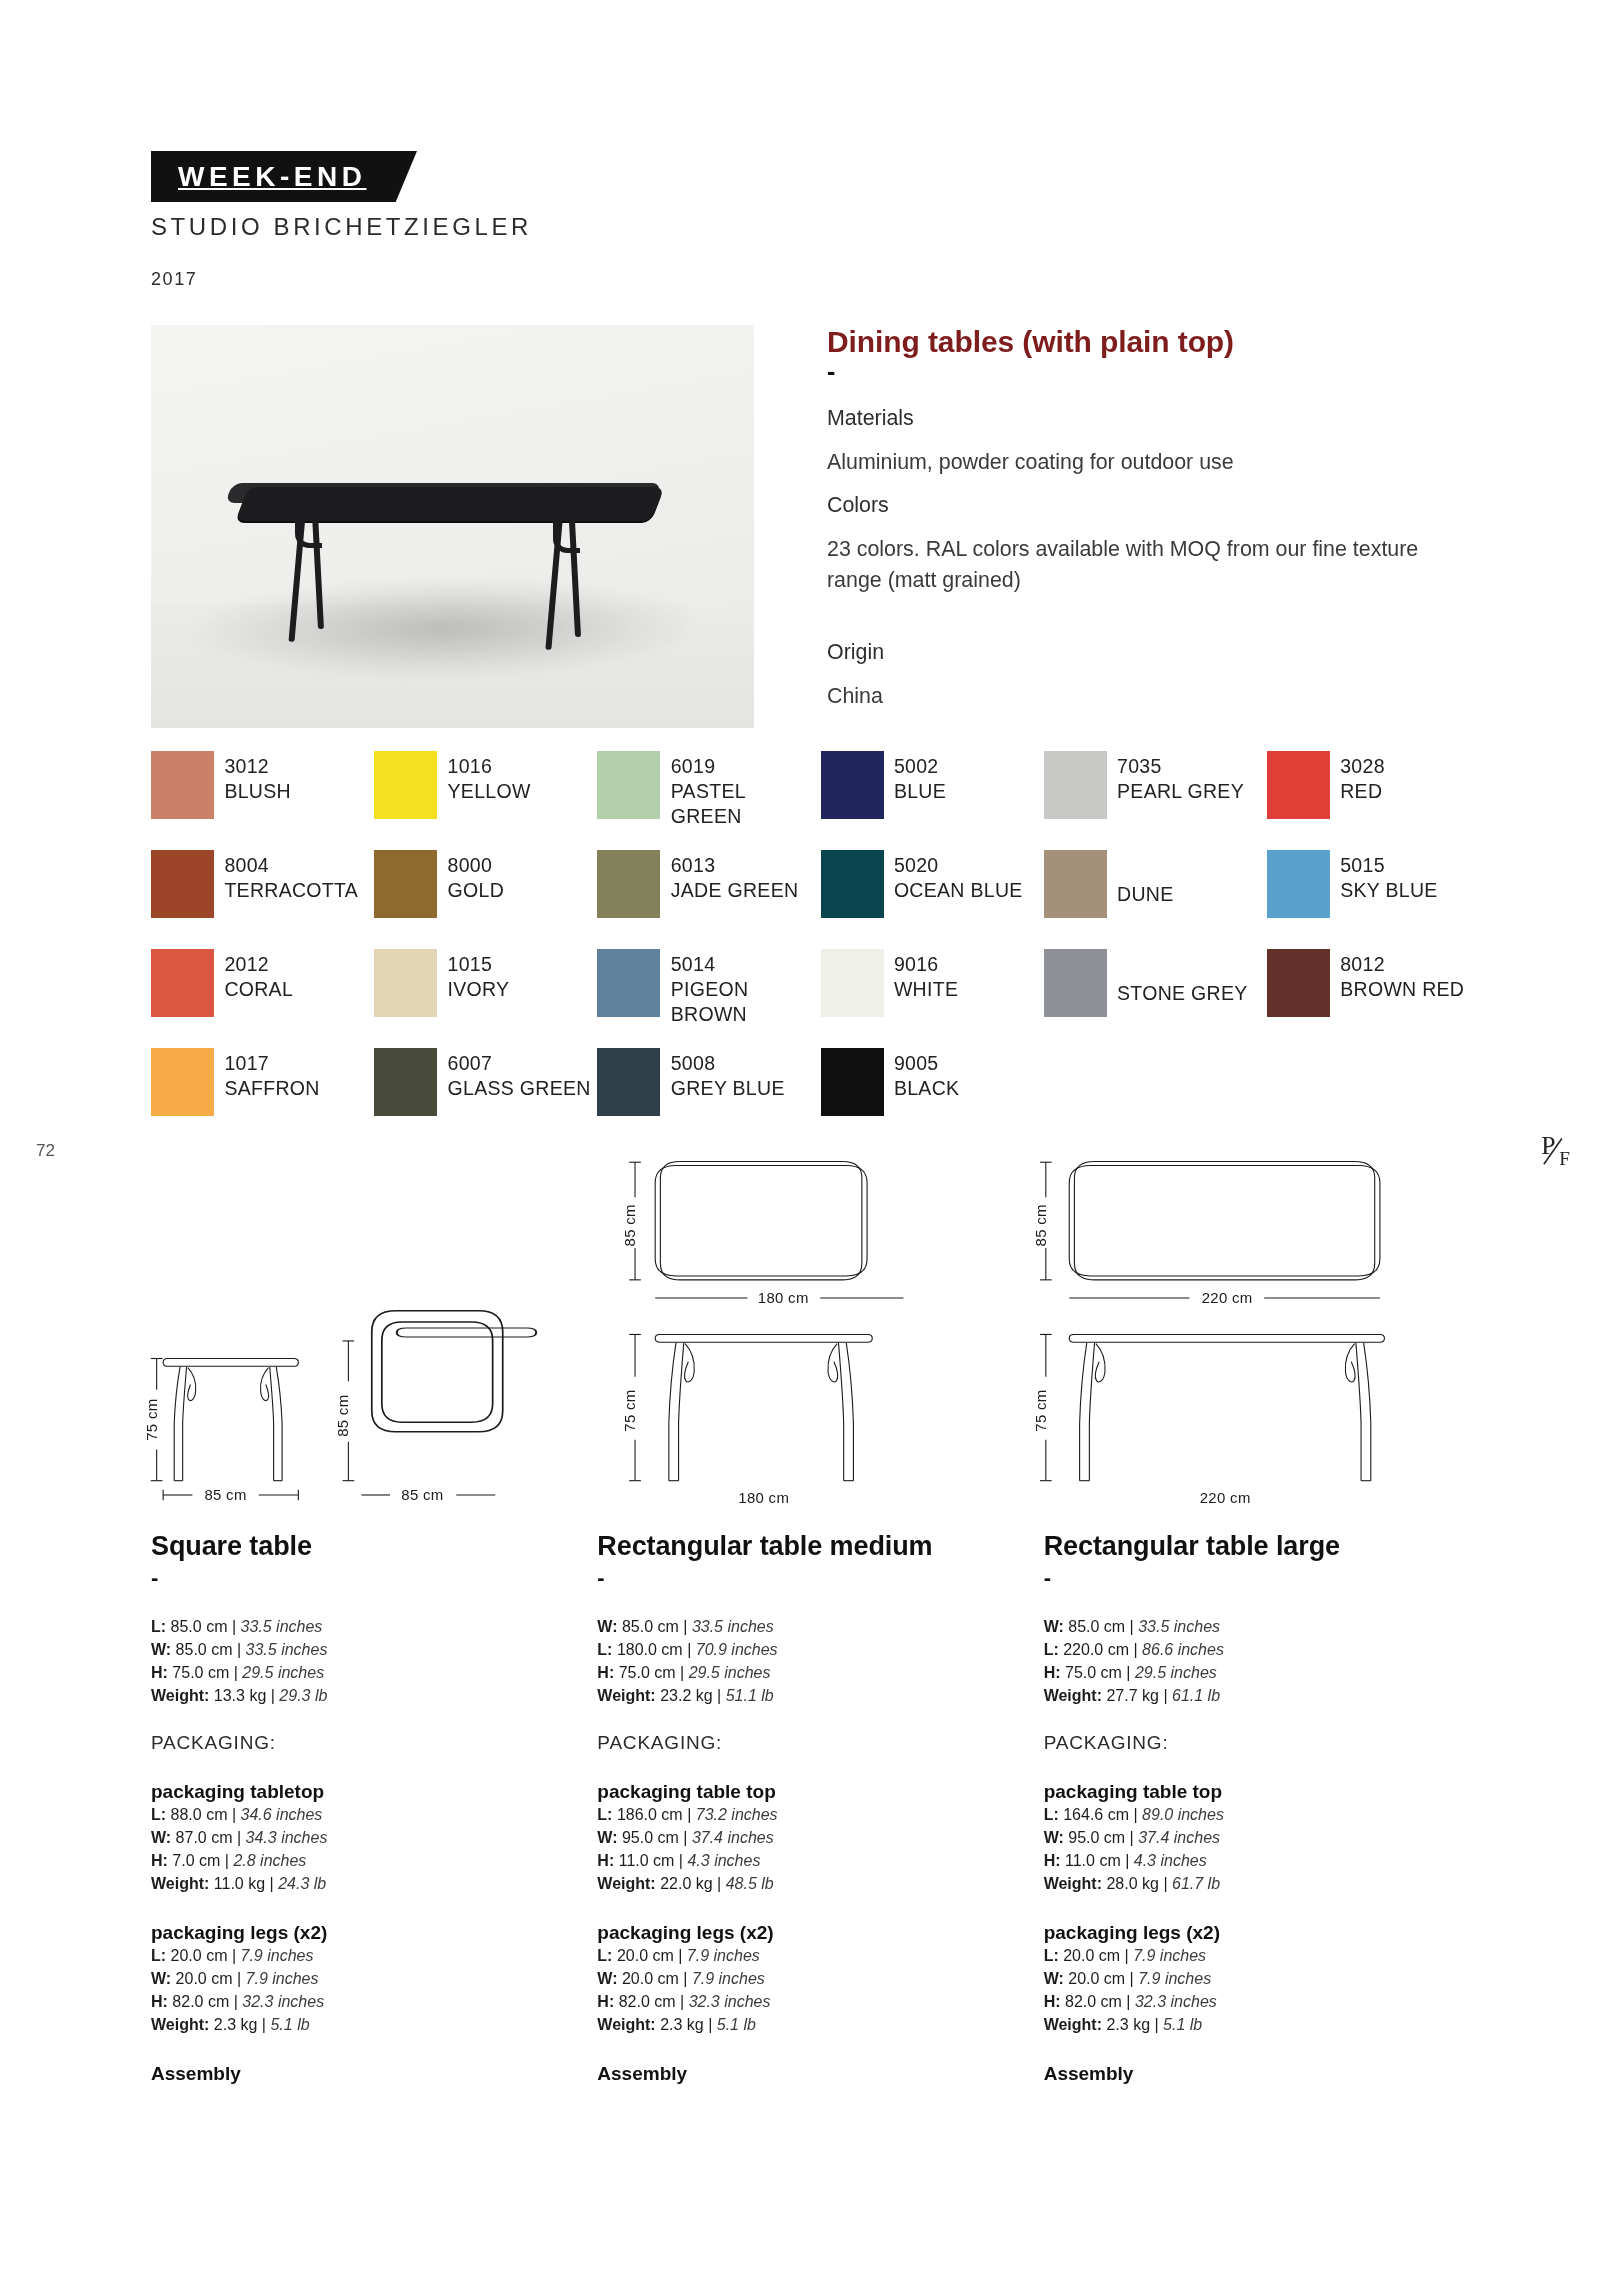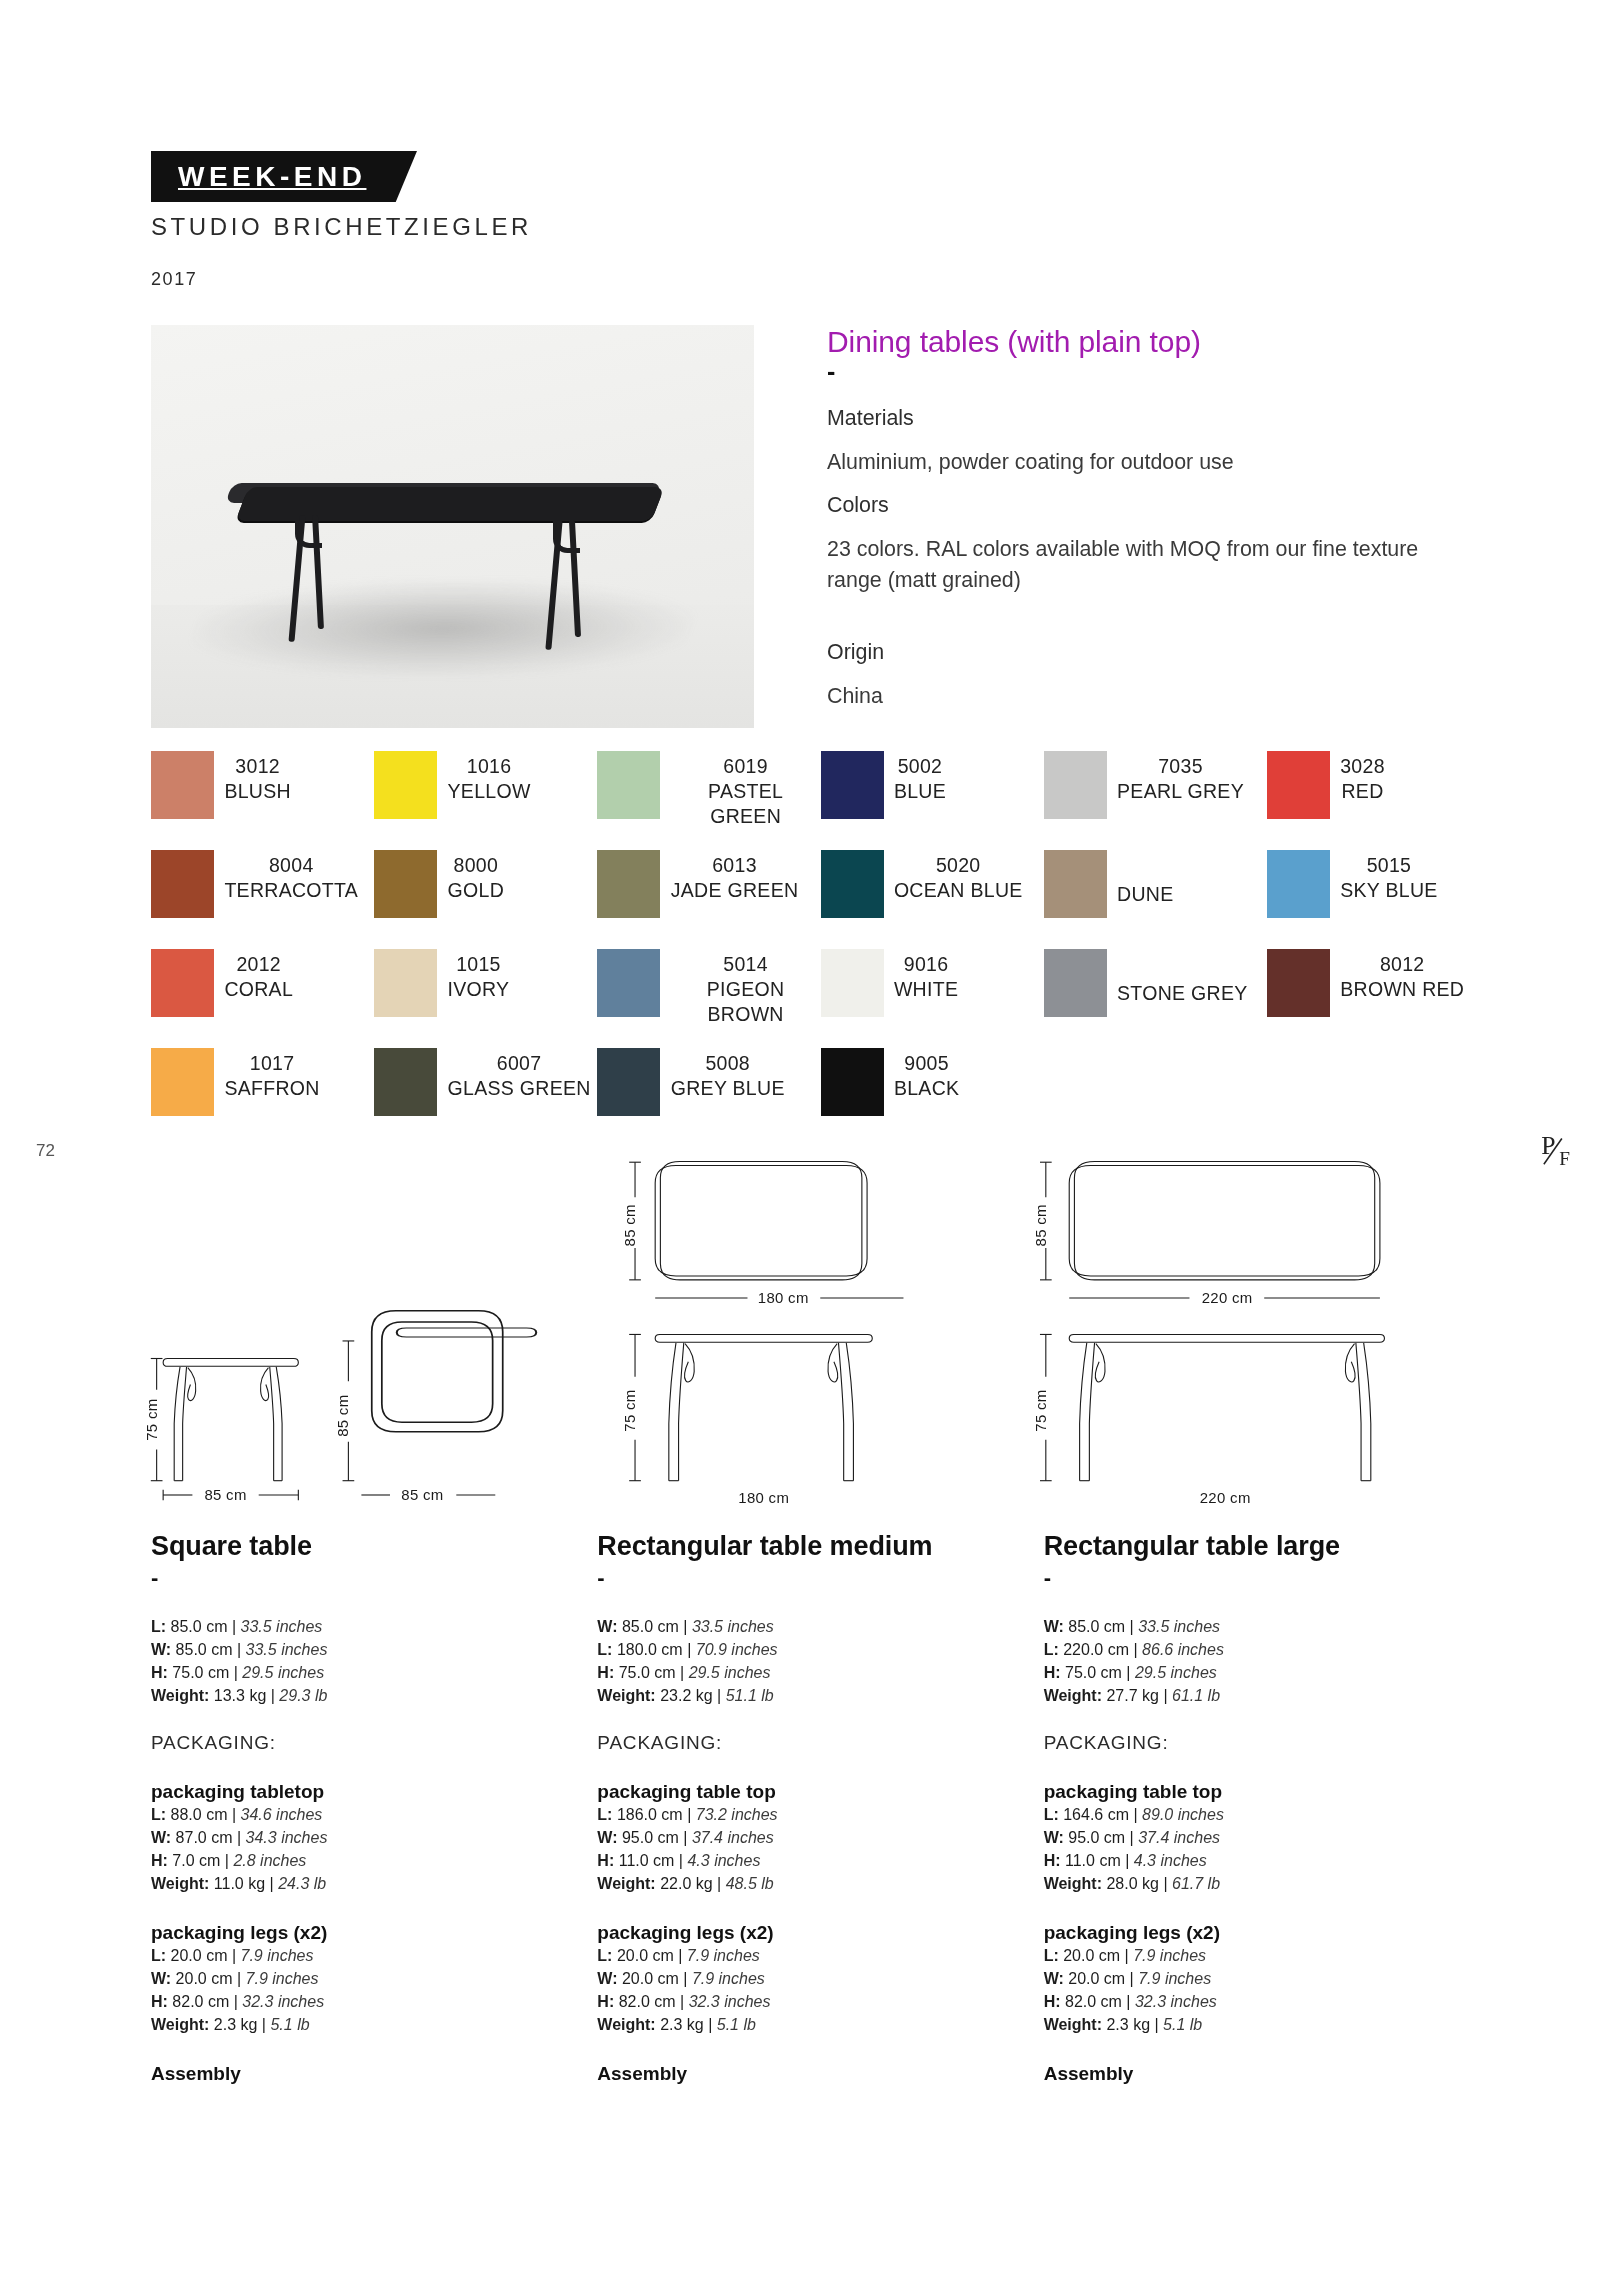--- a/index.html
+++ b/index.html
@@ -74,36 +74,36 @@
     position:absolute; width:22px; height:31px;
     border:5.8px solid #1d1d1f; border-top:none; border-right:none;
     border-bottom-left-radius:14.3px;
   }
   .leg-arc.a1 { left:144px; top:187px; }
   .leg-arc.a2 { left:402px; top:192px; }
 
   
   .desc { position:absolute; left:827px; top:325px; width:663px; }
   .desc h1 {
-    margin:0; font-size:30px; font-weight:400; letter-spacing:-0.1px;
-    color:#a21caf;
+    margin:0; font-size:30px; font-weight:700; letter-spacing:-0.1px;
+    color:#7f1d1d;
   }
   .desc .dash { font-size:25px; color:#111; line-height:.7; margin:3.9px 0 26px 0; font-weight:700;}
   .desc .lbl { font-size:21.4px; font-weight:300; color:#2e2e2e; margin-top:15.6px; }
   .desc .val { font-size:21.4px; font-weight:300; color:#3a3a3a; margin-top:16px; line-height:1.42; }
   .desc .gap { height:29px; }
 
   
   .colors {
     position:absolute; left:151px; top:751px;
     width:1339px;
     display:grid; grid-template-columns:repeat(6, 1fr);
     row-gap:0px;
   }
-  .swatch-cell { display:flex; align-items:flex-start; height:99px;text-align:center; }
+  .swatch-cell { display:flex; align-items:flex-start; height:99px; }
   .swatch {
     width:63px; height:68px; flex:0 0 auto;
   }
   .sw-text { margin-left:10.4px; padding-top:2.6px; }
   .sw-code { font-size:19.5px; font-weight:300; color:#222; line-height:1.28; letter-spacing:0.3px;}
   .sw-name { font-size:19.5px; font-weight:300; color:#222; line-height:1.28; letter-spacing:0.3px;}
   .sw-name.nocode { margin-top:29px; }
 
   
   .folio {

